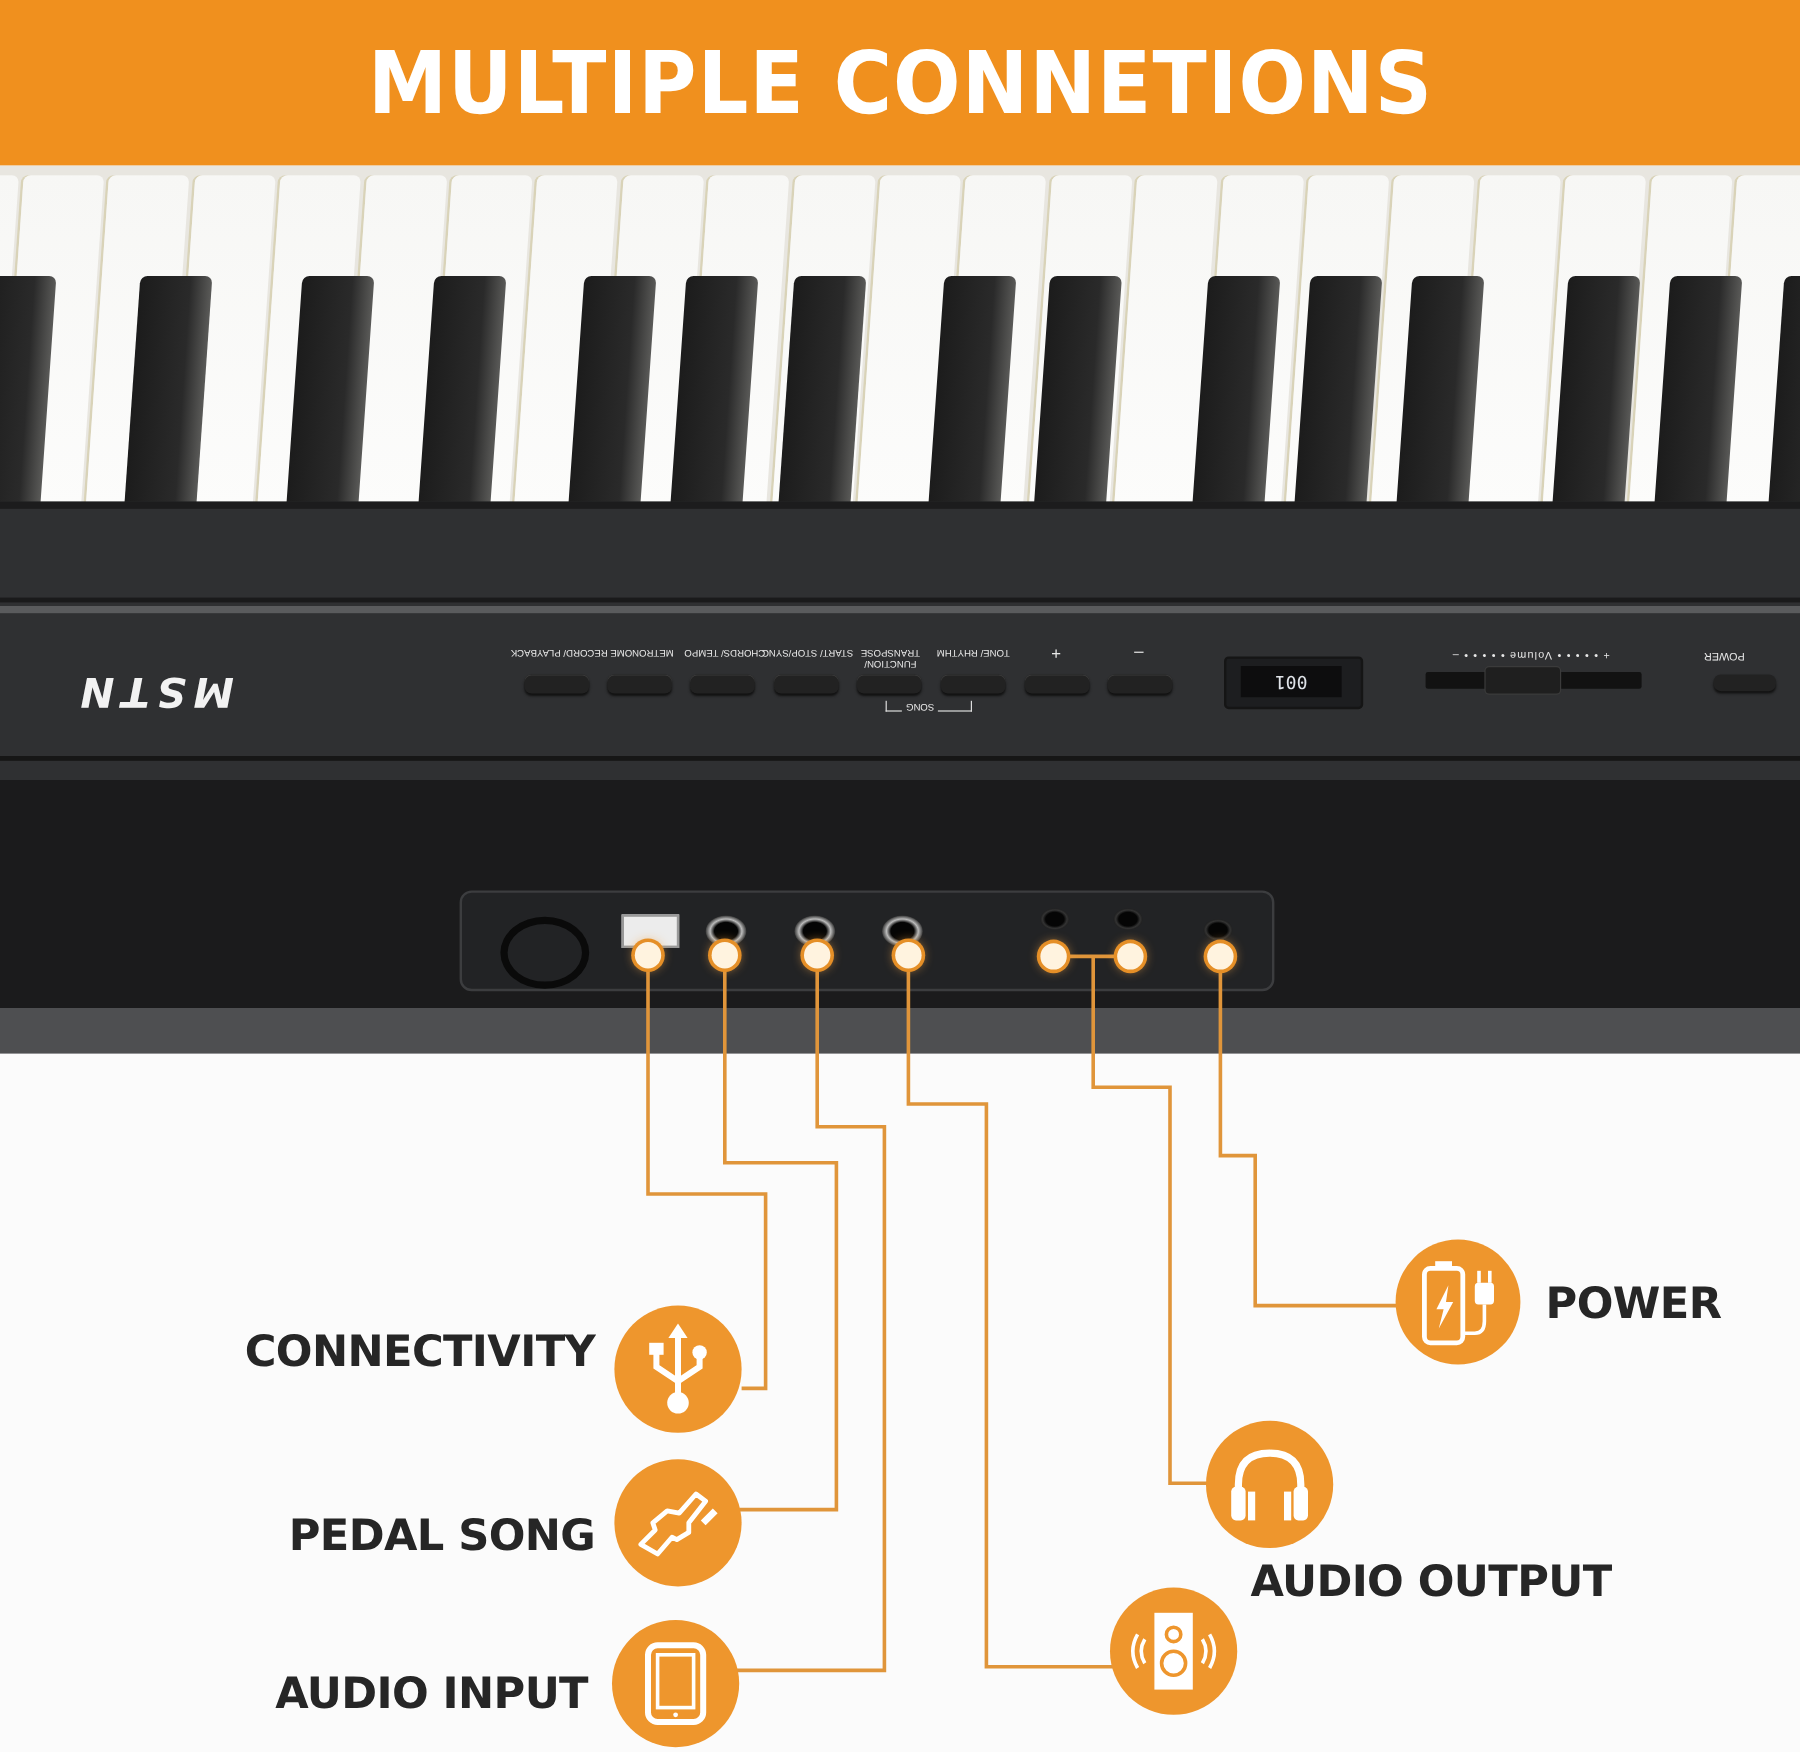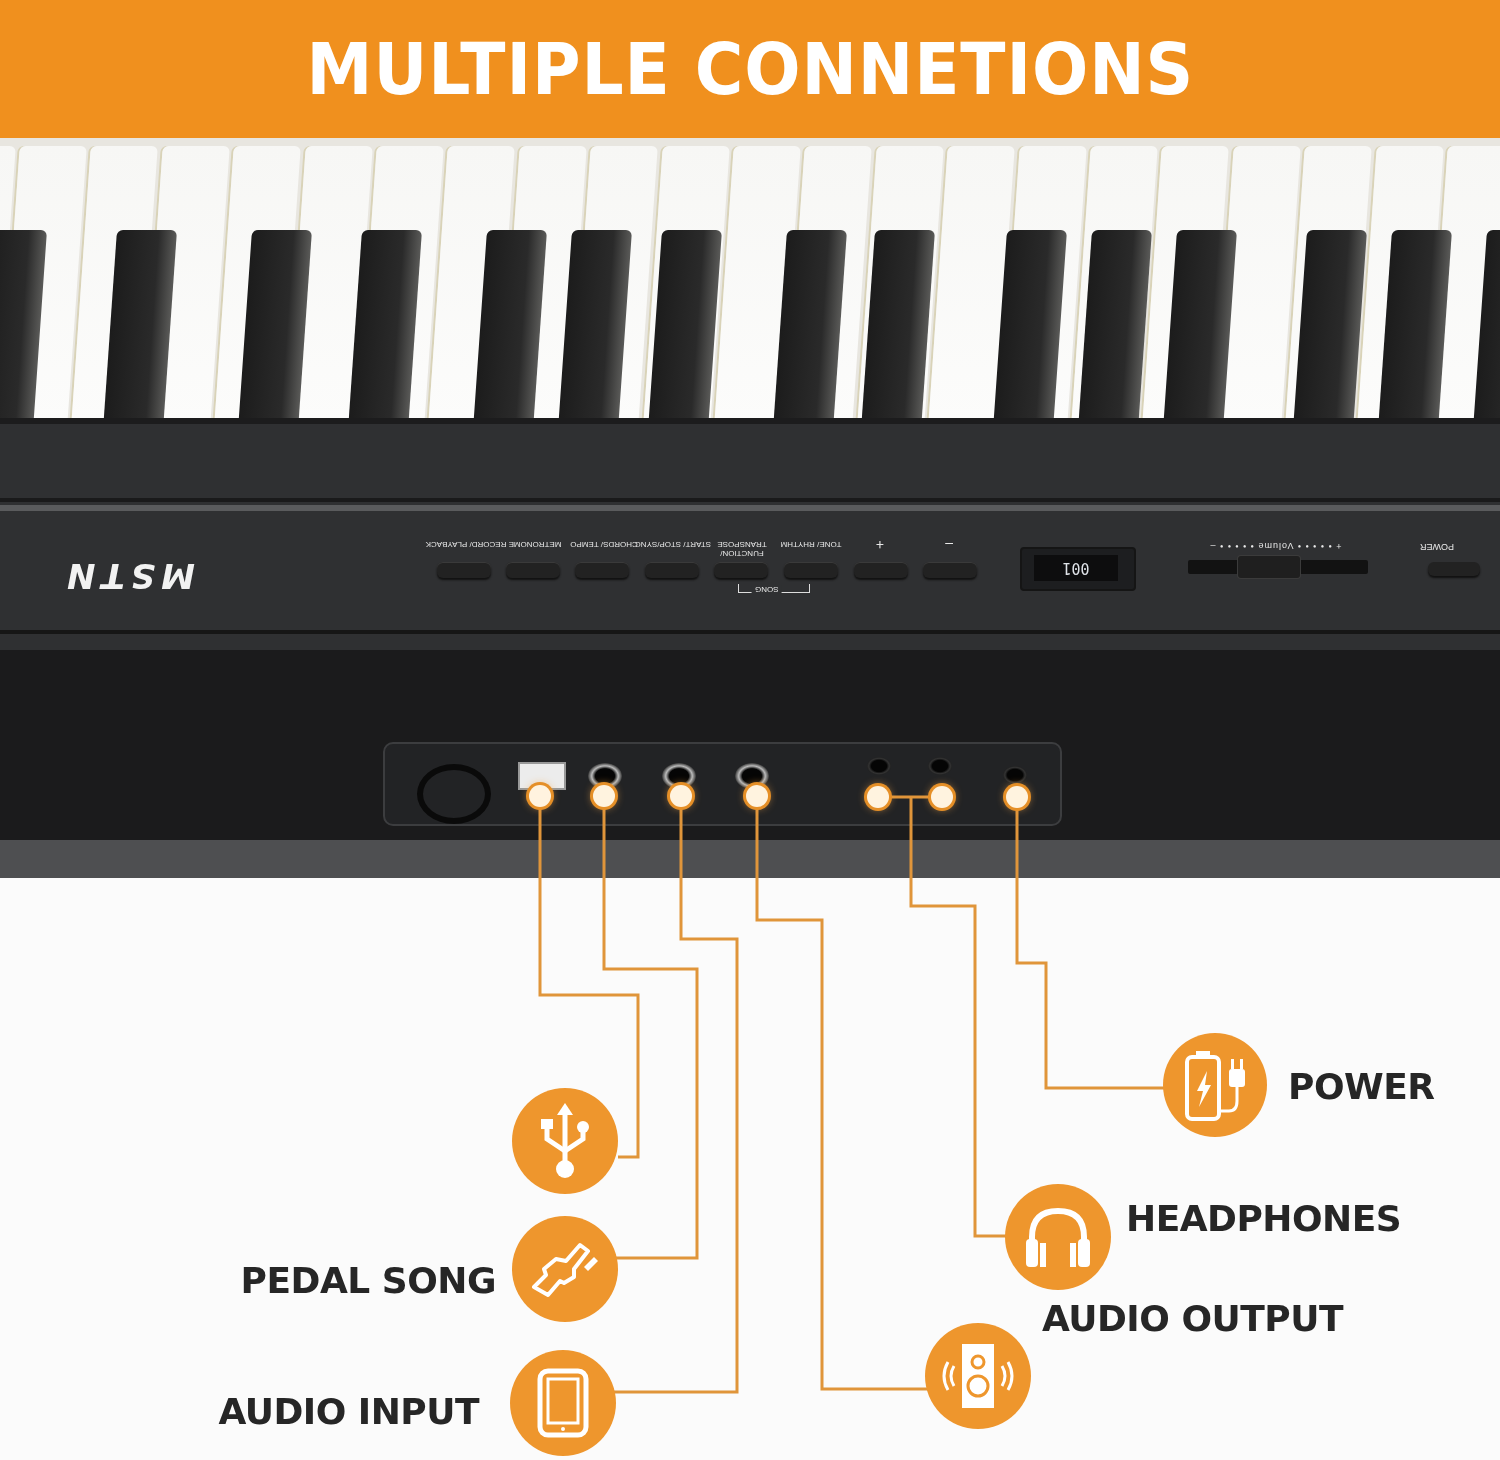--- a/index.html
+++ b/index.html
@@ -161,20 +161,21 @@
 
 <div class="dot" style="left:529px;top:785px"></div>
 <div class="dot" style="left:593px;top:785px"></div>
 <div class="dot" style="left:670px;top:785px"></div>
 <div class="dot" style="left:746px;top:785px"></div>
 <div class="dot" style="left:867px;top:786px"></div>
 <div class="dot" style="left:931px;top:786px"></div>
 <div class="dot" style="left:1006px;top:786px"></div>
 
 <div class="callout-label right" style="left:150px;top:1108px;width:346px">
+  <div>CONNECTIVITY</div>
 </div>
 <div class="icon-circle" style="left:512px;top:1088px">
   <svg width="64" height="80" viewBox="0 0 64 80">
       <g fill="none" stroke="#fff" stroke-width="5" stroke-linecap="round">
         <line x1="32" y1="10" x2="32" y2="62"></line>
         <polyline points="14,24 14,38 32,50"></polyline>
         <polyline points="50,28 50,38 32,50"></polyline>
       </g>
       <polygon points="32,2 24,14 40,14" fill="#fff"></polygon>
       <rect x="8" y="18" width="12" height="10" fill="#fff"></rect>
@@ -186,21 +187,21 @@
 <div class="callout-label right" style="left:150px;top:1262px;width:346px">PEDAL SONG</div>
 <div class="icon-circle" style="left:512px;top:1216px">
   <svg width="74" height="64" viewBox="0 0 74 64">
       <g fill="none" stroke="#fff" stroke-width="4" stroke-linejoin="round">
         <path d="M6 50 L18 38 L16 32 L28 22 L38 24 L52 8 L60 14 L46 32 L46 40 L36 46 L32 44 L20 58 Z"></path>
       </g>
       <polygon points="56,30 66,20 70,24 60,34" fill="#fff"></polygon>
     </svg>
 </div>
 
-<div class="callout-label right" style="left:133px;top:1393px;width:346px">AUDIO INPUT</div>
+<div class="callout-label right" style="left:144px;top:1393px;width:346px">AUDIO INPUT</div>
 <div class="icon-circle" style="left:510px;top:1350px">
   <svg width="54" height="72" viewBox="0 0 54 72">
       <rect x="4" y="4" width="46" height="64" rx="8" fill="none" stroke="#fff" stroke-width="5"></rect>
       <rect x="12" y="12" width="30" height="44" fill="none" stroke="#fff" stroke-width="3"></rect>
       <circle cx="27" cy="62" r="2" fill="#fff"></circle>
     </svg>
 </div>
 
 <div class="icon-circle" style="left:1163px;top:1033px;width:104px;height:104px">
   <svg width="68" height="76" viewBox="0 0 68 76">
@@ -218,21 +219,20 @@
 <div class="icon-circle" style="left:1005px;top:1184px">
   <svg width="72" height="68" viewBox="0 0 72 68">
       <path d="M10 50 L10 34 Q10 8 36 8 Q62 8 62 34 L62 50" fill="none" stroke="#fff" stroke-width="6"></path>
       <rect x="4" y="36" width="12" height="28" rx="4" fill="#fff"></rect>
       <rect x="18" y="40" width="6" height="24" fill="#fff"></rect>
       <rect x="56" y="36" width="12" height="28" rx="4" fill="#fff"></rect>
       <rect x="48" y="40" width="6" height="24" fill="#fff"></rect>
     </svg>
 </div>
 <div class="callout-label" style="left:1126px;top:1200px">
-  <div>HEADPHONES</div>
 </div>
 
 <div class="icon-circle" style="left:925px;top:1323px">
   <svg width="80" height="76" viewBox="0 0 80 76">
       <rect x="24" y="6" width="32" height="64" fill="#fff"></rect>
       <circle cx="40" cy="24" r="6" fill="none" stroke="#EE962D" stroke-width="3"></circle>
       <circle cx="40" cy="48" r="10" fill="none" stroke="#EE962D" stroke-width="3"></circle>
       <g fill="none" stroke="#fff" stroke-width="3">
         <path d="M16 28 Q10 38 16 48"></path>
         <path d="M10 24 Q2 38 10 52"></path>

